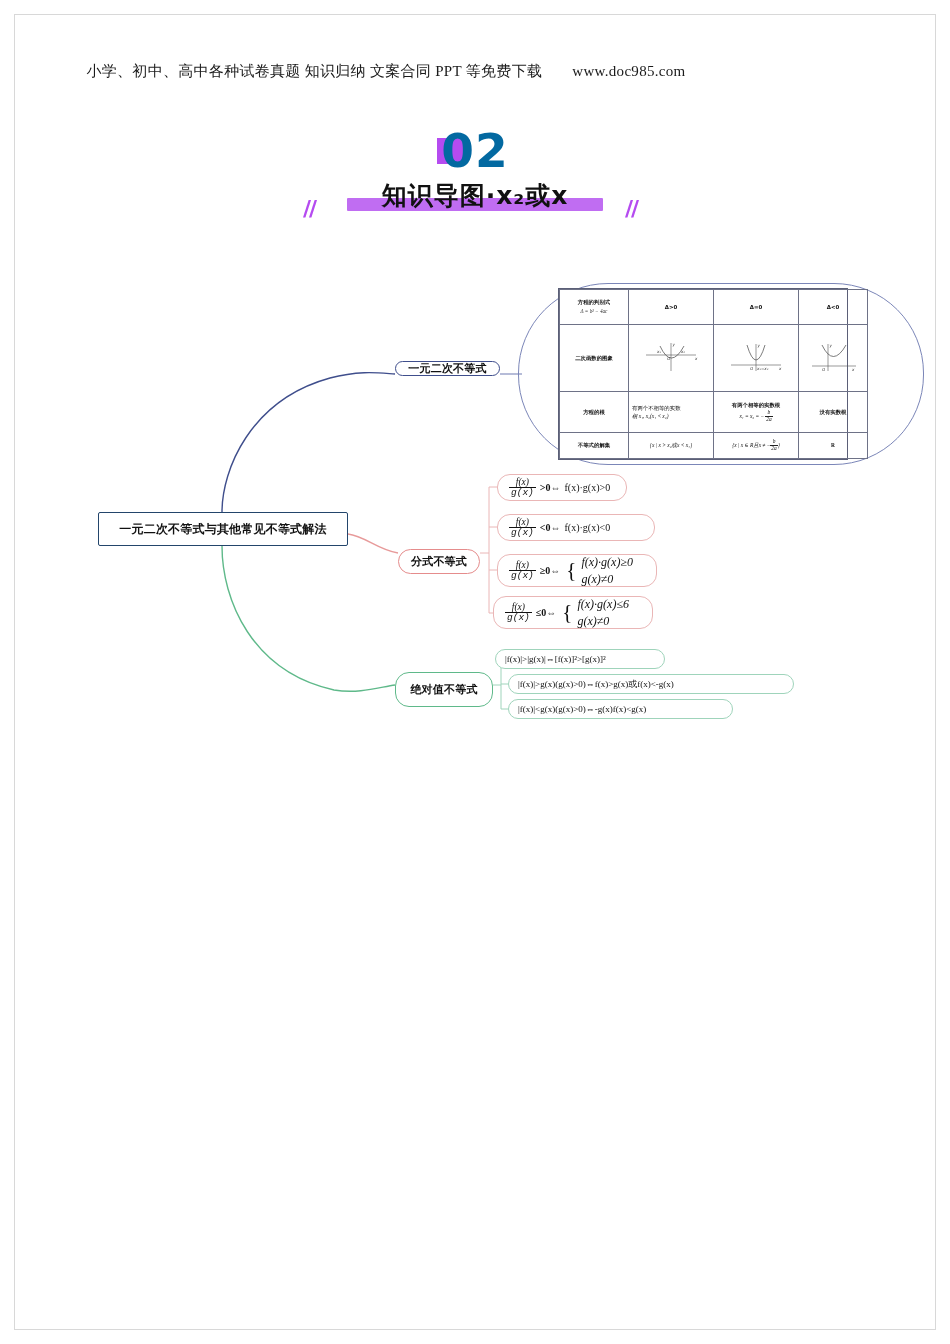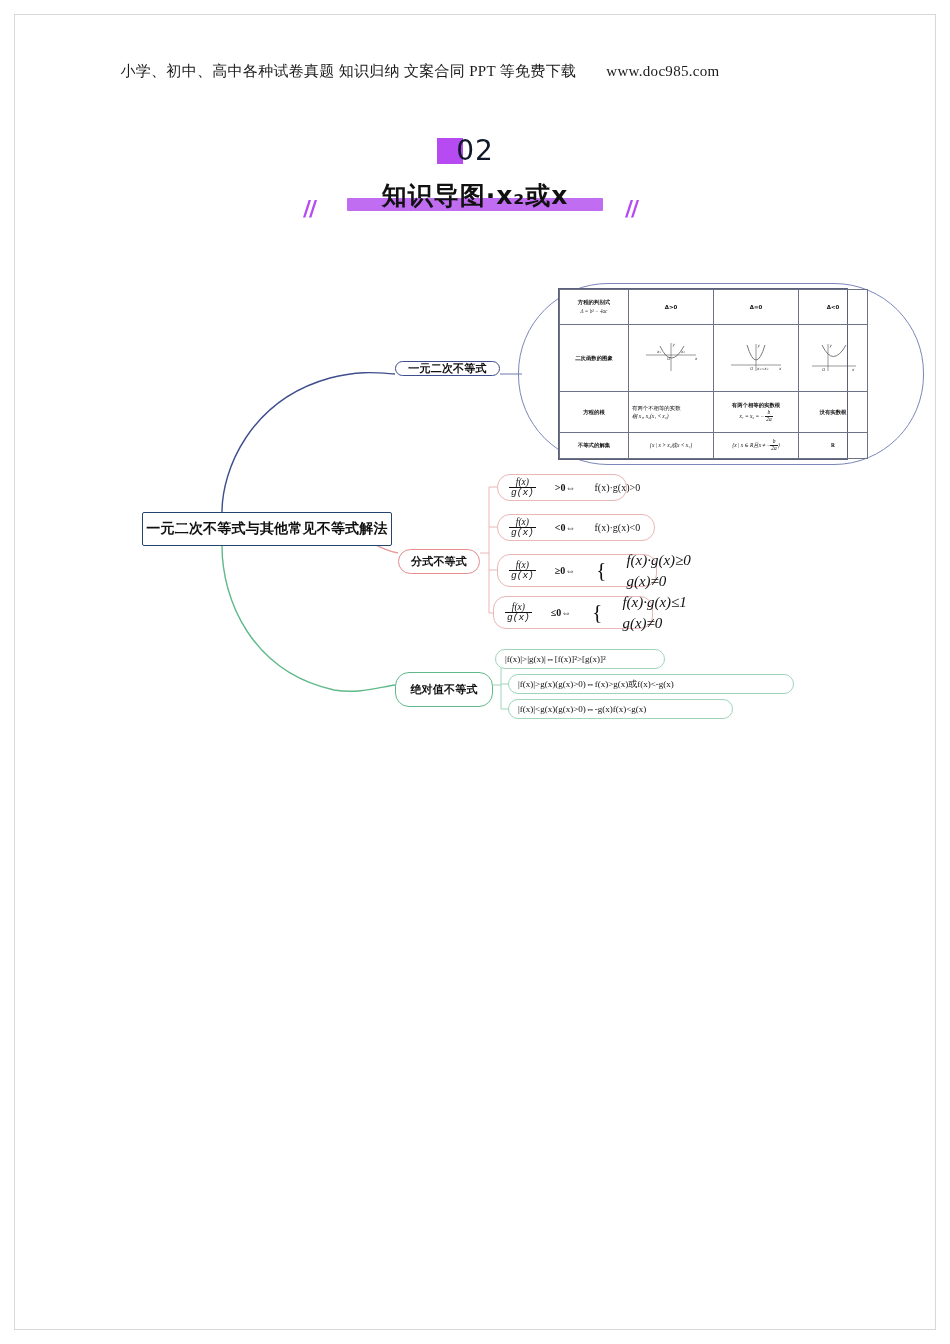--- a/index.html
+++ b/index.html
@@ -13,34 +13,34 @@
   
   .page-frame{
     position:absolute;left:14px;top:14px;right:14px;bottom:14px;
     border:1px solid #d8d8d8;box-sizing:border-box;pointer-events:none;
   }
 
   
   .doc-header{
     position:absolute;left:0;top:62px;width:772px;text-align:center;
     font-family:"Liberation Serif","DejaVu Serif",serif;
-    font-size:15px;color:#1a1a1a;letter-spacing:.3px;white-space:nowrap;margin-left:34px;
+    font-size:15px;color:#1a1a1a;letter-spacing:.3px;white-space:nowrap;
   }
   .doc-header .site{font-family:"Liberation Serif",serif;margin-left:26px;}
 
   
   .title-block{position:absolute;left:0;top:128px;width:950px;height:100px;}
   .num-wrap{position:relative;width:950px;height:46px;text-align:center;}
   .num-square{
     position:absolute;left:475px;top:10px;margin-left:-38px;
     width:26px;height:26px;background:#b54bf0;
   }
   .num-text{
     position:relative;display:inline-block;
-    font-size:28px;font-weight:400;color:#0f172a;
+    font-size:47px;font-weight:700;color:#0369a1;
     font-family:"DejaVu Sans",sans-serif;letter-spacing:1px;line-height:46px;
   }
   .headline-wrap{position:relative;width:950px;height:44px;text-align:center;margin-top:2px;}
   .headline-bar{
     position:absolute;left:50%;margin-left:-128px;top:22px;
     width:256px;height:13px;background:#c06df2;border-radius:1px;
   }
   .headline-text{
     position:relative;display:inline-block;z-index:2;
     font-size:25px;font-weight:bold;color:#111;letter-spacing:1px;
@@ -55,23 +55,22 @@
 
   
   .mindmap{position:absolute;left:0;top:0;width:950px;height:1344px;}
   .mm-svg{position:absolute;left:0;top:0;width:950px;height:1344px;}
 
   .node{position:absolute;box-sizing:border-box;display:flex;align-items:center;justify-content:center;}
 
   .root-node{
     left:98px;top:512px;width:250px;height:34px;
     border:1.6px solid #23456b;background:#fff;border-radius:2px;
-    font-size:14px;font-weight:bold;color:#111;letter-spacing:.2px;
+    font-size:12px;font-weight:bold;color:#111;letter-spacing:.2px;
     font-family:Liberation Mono, monospace;
-    margin-left:44px;
   }
   .branch{
     border-radius:14px;background:#fff;
     font-size:11px;font-weight:bold;color:#111;letter-spacing:.2px;
     font-family:"DejaVu Sans",sans-serif;
   }
   .branch-b1{left:395px;top:361px;width:105px;height:15px;border:1.3px solid #3f4e8c;}
   .branch-b2{left:398px;top:549px;width:82px;height:25px;border:1.3px solid #e58c8c;}
   .branch-b3{left:395px;top:672px;width:98px;height:35px;border:1.3px solid #5fb98a;}
 
@@ -117,30 +116,30 @@
 
   .f1{left:497px;top:474px;width:130px;height:27px;padding-left:11px;}
   .f2{left:497px;top:514px;width:158px;height:27px;padding-left:11px;}
   .f3{left:497px;top:554px;width:160px;height:33px;padding-left:11px;}
   .f4{left:493px;top:596px;width:160px;height:33px;padding-left:11px;}
 
   .g1{left:495px;top:649px;width:170px;height:20px;padding-left:9px;}
   .g2{left:508px;top:674px;width:286px;height:20px;padding-left:9px;}
   .g3{left:508px;top:699px;width:225px;height:20px;padding-left:9px;}
 
-  .fx{font-size:10px;white-space:nowrap;display:flex;align-items:center;gap:19px;}
+  .fx{font-size:10px;white-space:nowrap;display:flex;align-items:center;gap:4px;}
   .fx-sm{font-size:9px;white-space:nowrap;}
   .ffrac{display:inline-block;text-align:center;line-height:1.08;font-size:9.5px;font-style:italic;vertical-align:middle;}
   .ffrac .n{display:block;border-bottom:1px solid #111;padding:0 2px;}
   .ffrac .d{display:block;padding:0 2px;font-family:Liberation Mono, monospace;}
   .brace{
     font-size:21px;font-weight:300;line-height:.8;margin:0 1px 0 2px;
     font-family:"Liberation Serif",serif;
   }
-  .stack{display:inline-block;font-size:15px;line-height:1.35;font-style:italic;}
+  .stack{display:inline-block;font-size:12px;line-height:1.35;font-style:italic;}
   .bold-op{font-weight:bold;font-style:normal;}
 </style>
 </head>
 <body>
 
 <div class="page">
 
   <div class="page-frame"></div>
 
   <div class="doc-header">
@@ -330,21 +329,21 @@
 
     <div class="pill pill-pink f4">
       <span class="fx">
         <span class="ffrac">
           <span class="n">f(x)</span>
           <span class="d">g(x)</span>
         </span>
         <span class="bold-op">≤0⇔</span>
         <span class="brace">{</span>
         <span class="stack">
-          <span style="display:block">f(x)·g(x)≤1</span>
+          <span style="display:block">f(x)·g(x)≤6</span>
           <span style="display:block">g(x)≠0</span>
         </span>
       </span>
     </div>
 
     <div class="pill pill-green g1">
       <span class="fx-sm">|f(x)|&gt;|g(x)|⇔[f(x)]²&gt;[g(x)]²</span>
     </div>
     <div class="pill pill-green g2">
       <span class="fx-sm">|f(x)|&gt;g(x)(g(x)&gt;0)⇔f(x)&gt;g(x)或f(x)&lt;-g(x)</span>

